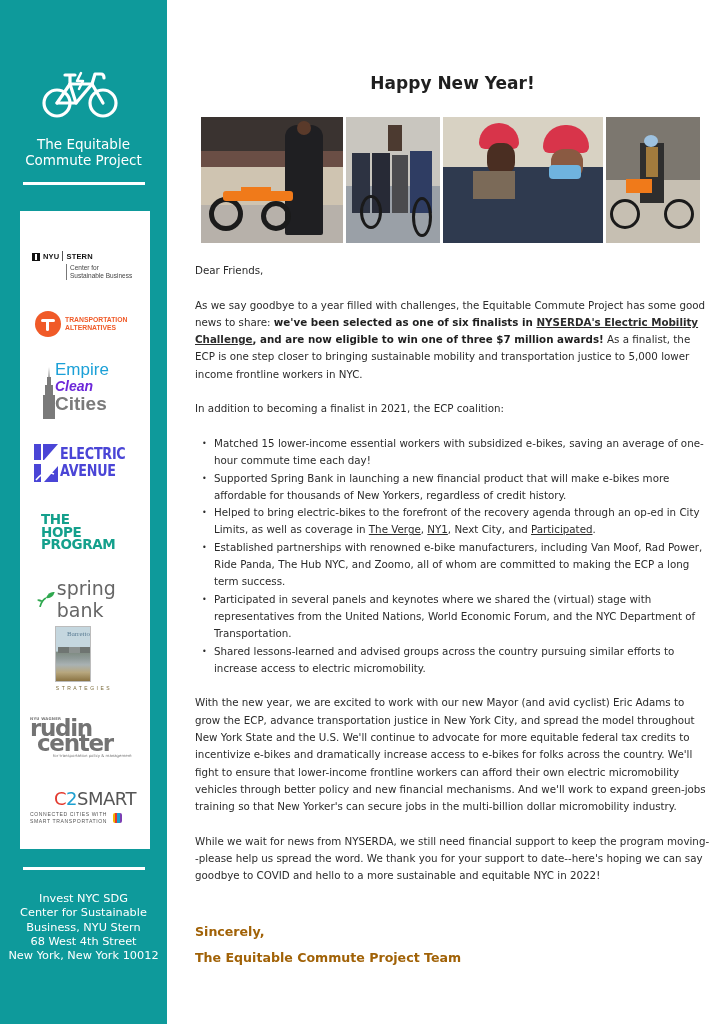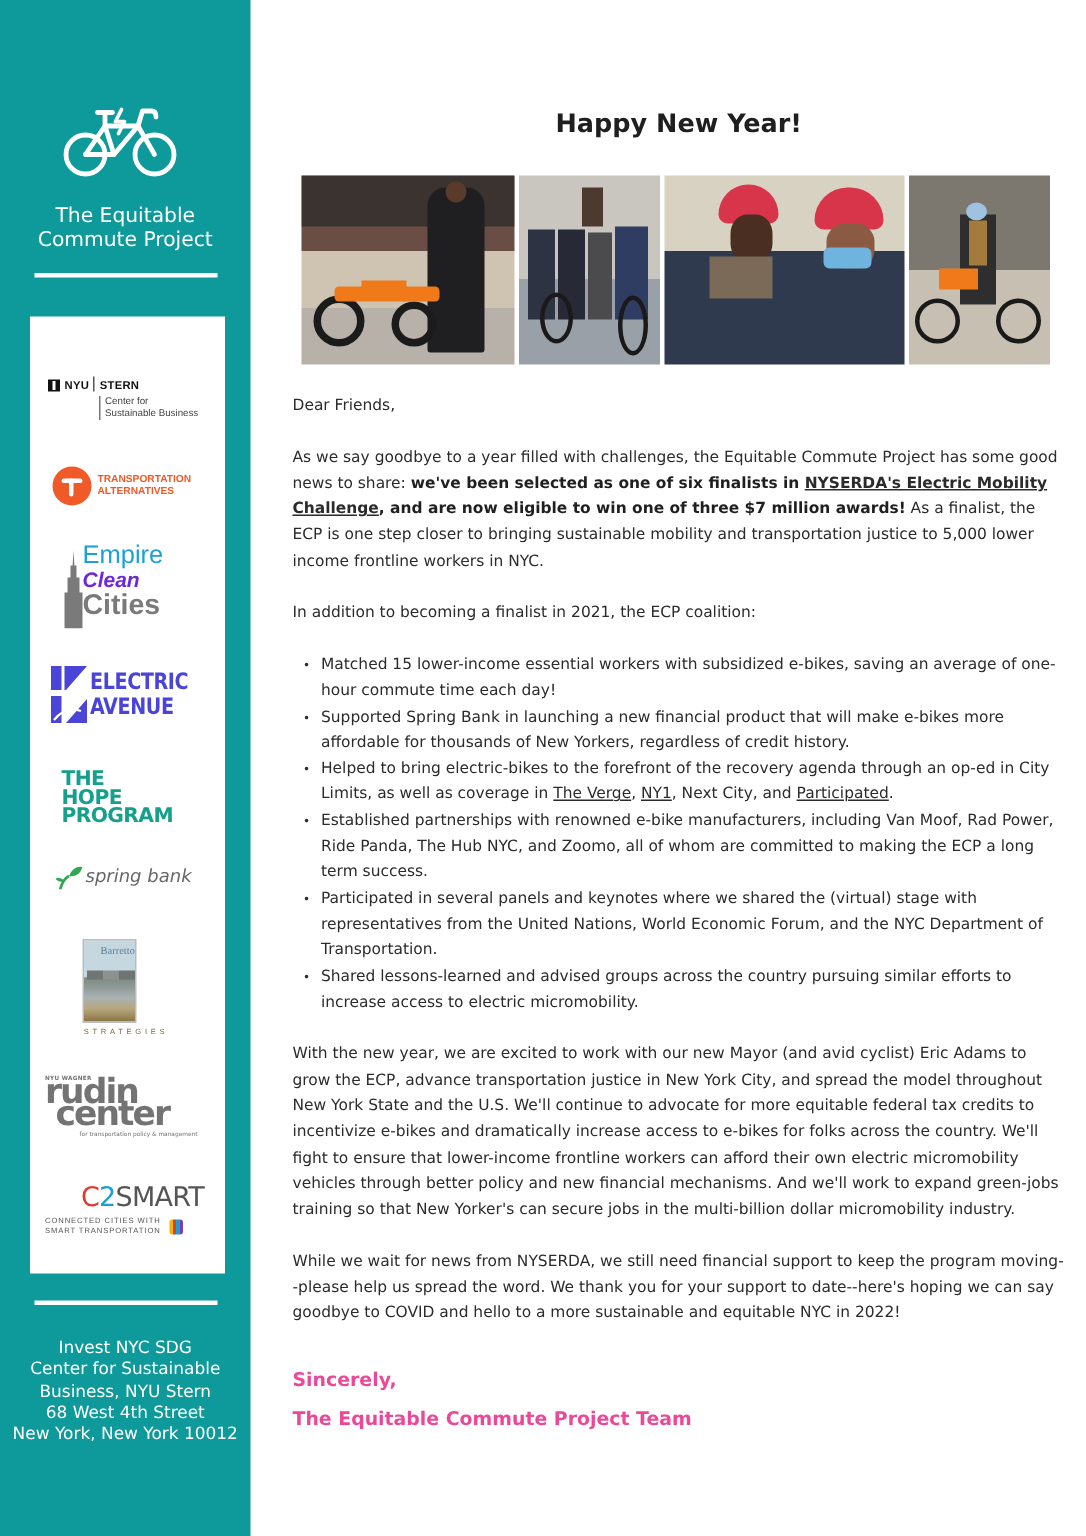--- a/index.html
+++ b/index.html
@@ -43,21 +43,21 @@
 
     
     .ea { top: 233px; left: 14px; display: flex; align-items: center; }
     .ea-mark { width: 24px; height: 38px; position: relative; flex: none; }
     .ea-text { margin-left: 2px; color: #4a45d6; font-size: 15px; font-weight: bold; line-height: 17px; letter-spacing: -0.3px; font-family: "DejaVu Sans", sans-serif; transform: scaleX(0.85); transform-origin: left; }
 
     
     .hope { top: 302px; left: 21px; color: #14a08c; font-size: 13.5px; font-weight: bold; line-height: 12.5px; font-family: "DejaVu Sans", sans-serif; letter-spacing: -0.4px; }
 
     
-    .spring { top: 366px; left: 17px; display: flex; color: #666; font-size: 12px; font-family: "DejaVu Sans", sans-serif; font-style: italic; }
+    .spring { top: 366px; left: 17px; display: flex; align-items: center; color: #666; font-size: 19px; font-family: "DejaVu Sans", sans-serif; }
     .spring-leaf { width: 18px; height: 16px; margin-right: 2px; }
 
     
     .bb { top: 415px; left: 35px; width: 60px; }
     .bb-img { width: 36px; height: 56px; border: 1px solid #bcbcbc; position: relative; overflow: hidden;
       background: linear-gradient(#c5d7df 0%, #c5d7df 45%, #7d8a80 46%, #8f9a98 58%, #a9b2b3 70%, #b7a77e 84%, #8b7443 100%); }
     .bb-title { position: absolute; top: 3px; left: 0; width: 58px; text-align: center; font-family: "Liberation Serif", serif; font-size: 7px; color: #5a7c93; }
     .bb-sky { position: absolute; left: 2px; top: 20px; width: 54px; height: 6px; background: linear-gradient(90deg, #6f7572 0 20%, #8c9290 20% 40%, #6e7471 40% 65%, #818785 65% 100%); }
     .bb-sub { font-size: 5px; letter-spacing: 2.5px; color: #7a6a3a; text-align: center; margin-top: 3px; width: 58px; }
 
@@ -91,21 +91,21 @@
     .p4 { left: 405px; width: 94px; background: linear-gradient(#7c776f 0 50%, #c6bfb2 50% 100%); }
     .ph-shape { position: absolute; }
 
     .body { position: absolute; left: 0; top: 262px; width: 515px; font-family: "DejaVu Sans", sans-serif; font-size: 10.3px; line-height: 17.3px; color: #2b2b2b; }
     .body p { margin: 0 0 17.3px 0; }
     .body b { font-weight: bold; color: #1f1f1f; }
     .body a { color: #2b2b2b; text-decoration: underline; }
     .body ul { list-style: none; margin: 0 0 17.3px 0; padding-left: 19px; }
     .body li { position: relative; }
     .body li::before { content: "•"; position: absolute; left: -12px; top: 0; font-size: 8px; }
-    .closing { margin-top: 22px; font-weight: bold; font-size: 12.6px; line-height: 26px; color: #ec4899; }
+    .closing { margin-top: 34px; font-weight: bold; font-size: 12.6px; line-height: 26px; color: #a16207; }
   </style>
 </head>
 <body>
 
 <div class="sidebar">
   <svg class="bike-icon" viewBox="0 0 76 50" fill="none" stroke="#ffffff" stroke-width="3.2" stroke-linecap="round" stroke-linejoin="round">
     <circle cx="15" cy="33" r="13"></circle>
     <circle cx="61" cy="33" r="13"></circle>
     <path d="M15 33 L28 14 L50 14 L61 33"></path>
     <path d="M15 33 L34 33 L28 14"></path>

